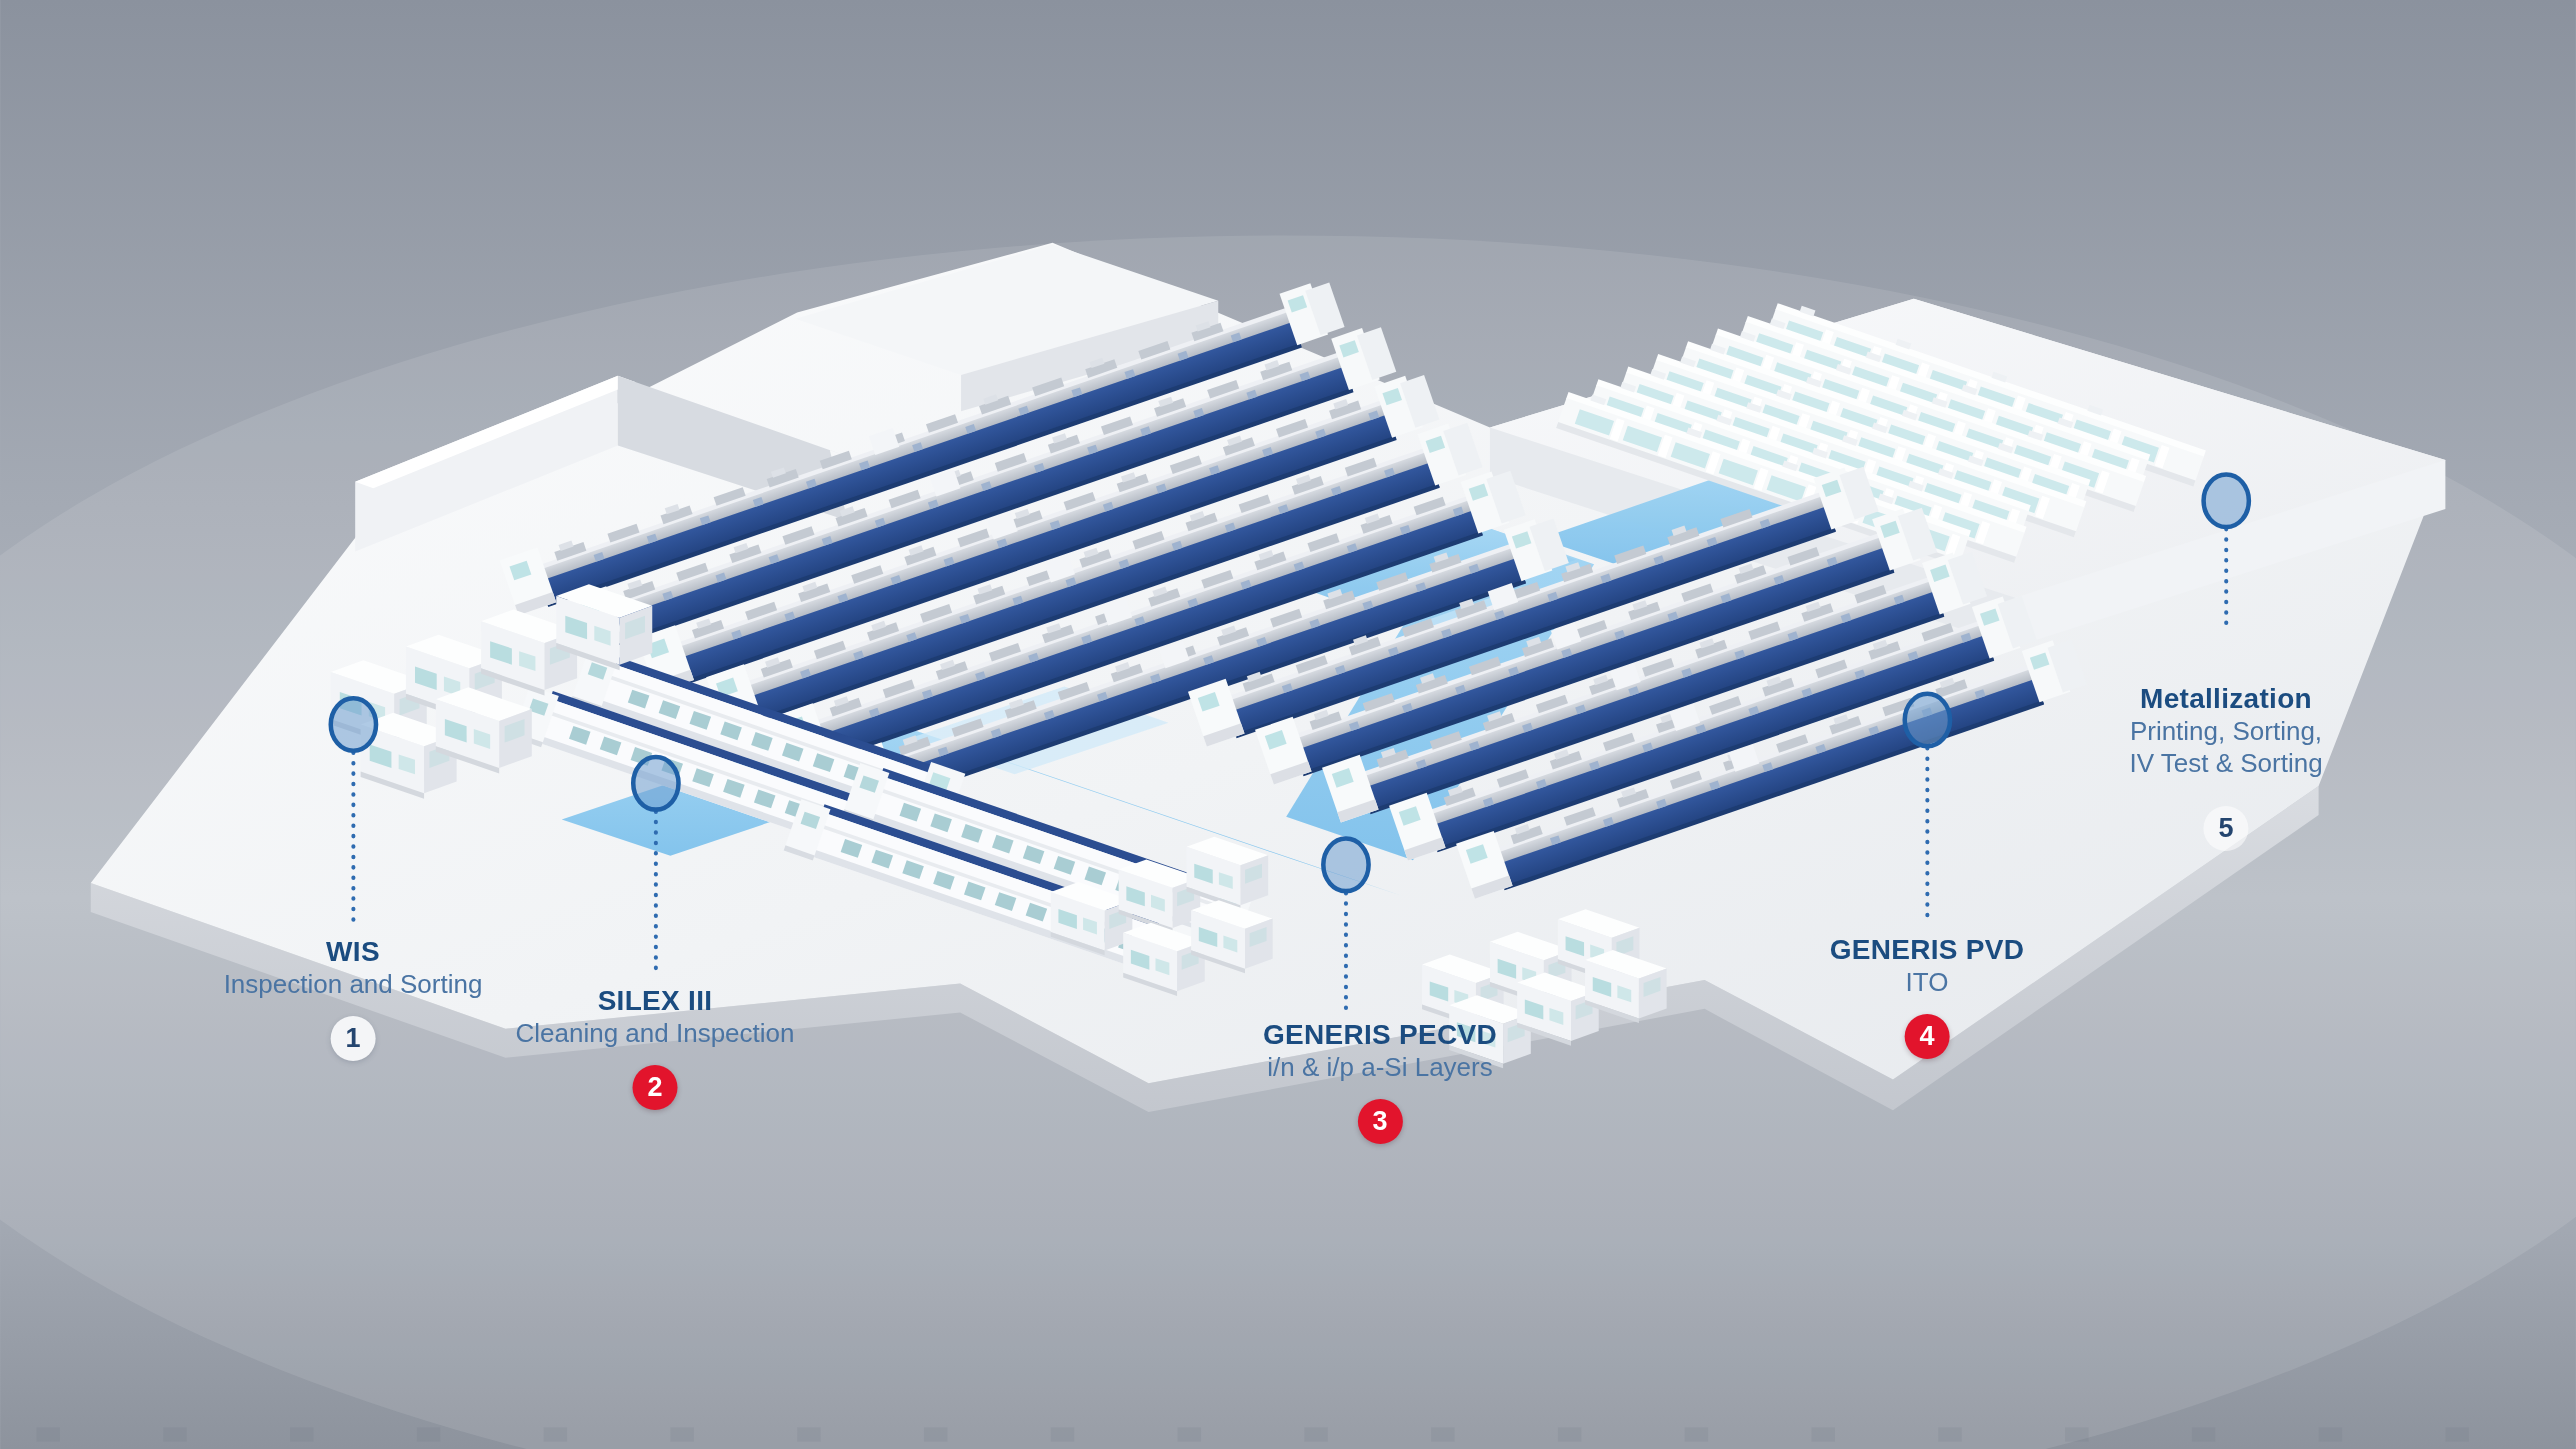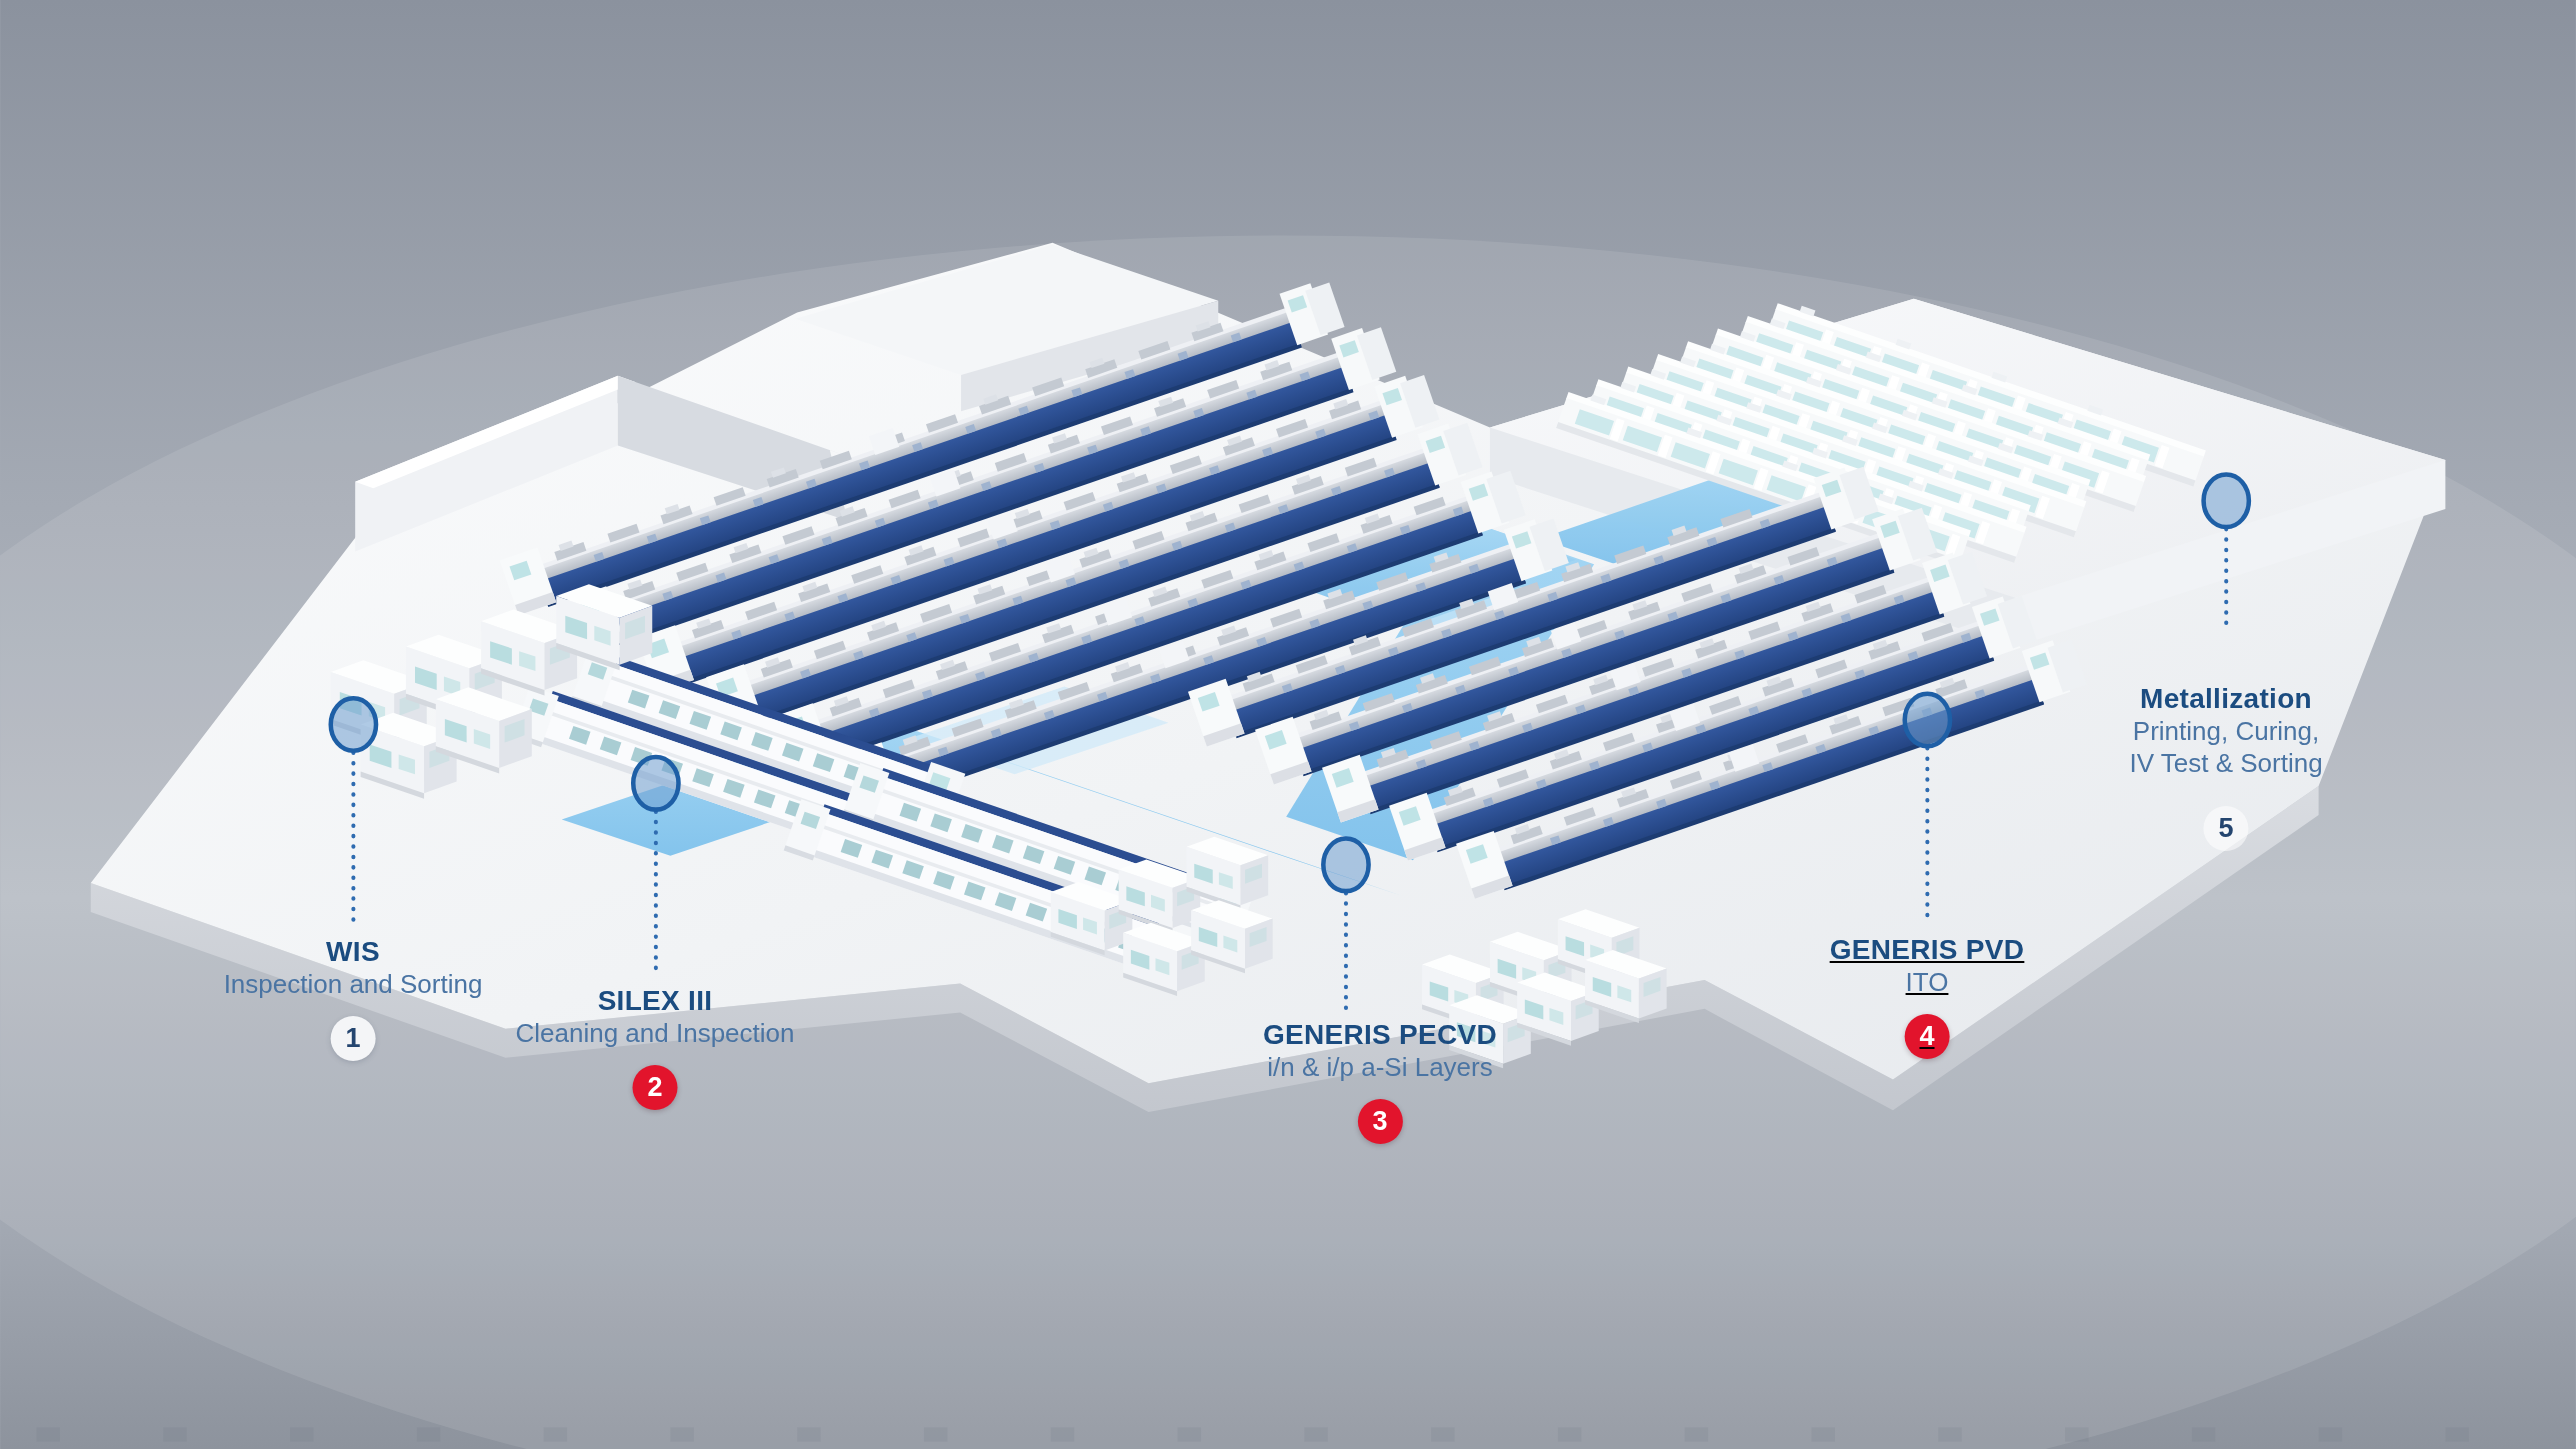--- a/index.html
+++ b/index.html
@@ -1059,28 +1059,28 @@
     <div class="desc">Cleaning and Inspection</div>
     <div class="desc"></div>
     <div class="badge red">2</div>
   </div>
   <div class="station" id="st3" style="left:1346px;top:1018px;margin-left:34px;">
     <div class="name">GENERIS PECVD</div>
     <div class="desc">i/n &amp; i/p a-Si Layers</div>
     <div class="desc"></div>
     <div class="badge red">3</div>
   </div>
-  <div class="station" id="st4" style="left:1927px;top:933px;text-decoration:underline;">
+  <div class="station" id="st4" style="left:1927px;top:933px;">
     <div class="name">GENERIS PVD</div>
     <div class="desc">ITO</div>
     <div class="desc"></div>
     <div class="badge red">4</div>
   </div>
   <div class="station" id="st5" style="left:2226px;top:634px;margin-top:48px;">
     <div class="name">Metallization</div>
-    <div class="desc">Printing, Curing,</div>
+    <div class="desc">Printing, Sorting,</div>
     <div class="desc">IV Test &amp; Sorting</div>
     <div class="badge plain">5</div>
   </div>
 </div>
 
 </div>
 
 
 </body></html>

